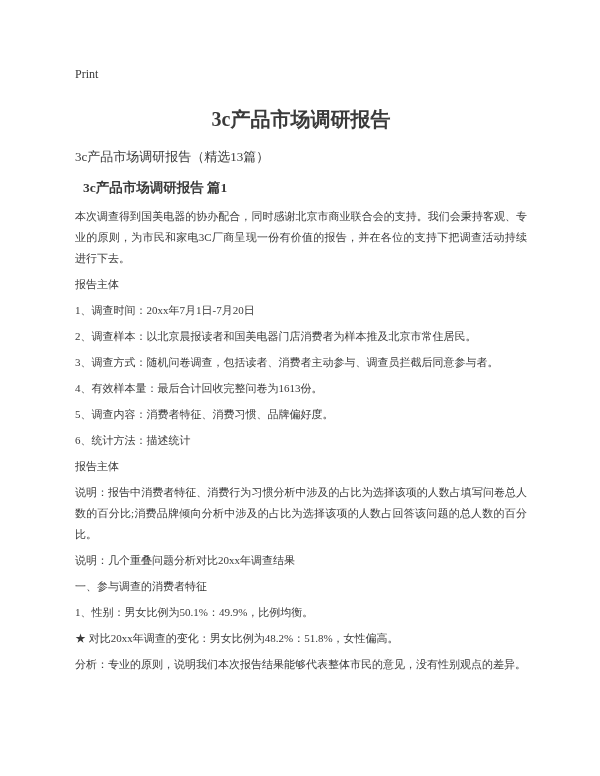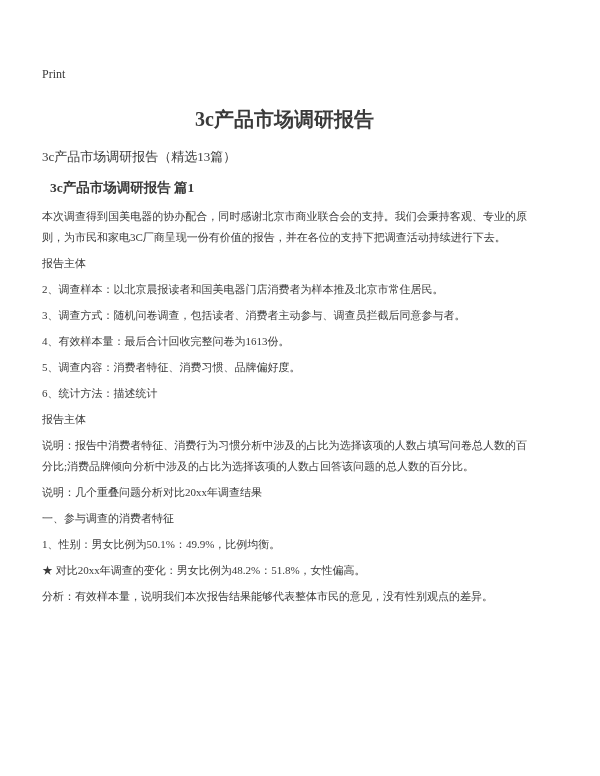--- a/index.html
+++ b/index.html
@@ -9,21 +9,21 @@
     height: 776px;
     background: #ffffff;
     font-family: "Liberation Serif", "DejaVu Serif", sans-serif;
     color: #3a3a3a;
     overflow: hidden;
   }
   .page {
     width: 600px;
     height: 776px;
     background: #ffffff;
-    padding: 64px 73px 0 42px;
+    padding: 64px 73px 0 75px;
   }
   .print-link {
     font-size: 12px;
     color: #3a3a3a;
     display: inline-block;
     margin: 0 0 6px 0;
     cursor: pointer;
     text-decoration: none;
   }
   .doc-title {
@@ -60,27 +60,28 @@
 
   <h1 class="doc-title">3c产品市场调研报告</h1>
 
   <div class="doc-subtitle">3c产品市场调研报告（精选13篇）</div>
 
   <div class="section-heading">3c产品市场调研报告 篇1</div>
 
   <div>
     <p class="body-para">本次调查得到国美电器的协办配合，同时感谢北京市商业联合会的支持。我们会秉持客观、专业的原则，为市民和家电3C厂商呈现一份有价值的报告，并在各位的支持下把调查活动持续进行下去。</p>
     <p class="body-para">报告主体</p>
+    <p class="body-para">1、调查时间：20xx年7月1日-7月20日</p>
     <p class="body-para">2、调查样本：以北京晨报读者和国美电器门店消费者为样本推及北京市常住居民。</p>
     <p class="body-para">3、调查方式：随机问卷调查，包括读者、消费者主动参与、调查员拦截后同意参与者。</p>
     <p class="body-para">4、有效样本量：最后合计回收完整问卷为1613份。</p>
     <p class="body-para">5、调查内容：消费者特征、消费习惯、品牌偏好度。</p>
     <p class="body-para">6、统计方法：描述统计</p>
     <p class="body-para">报告主体</p>
     <p class="body-para">说明：报告中消费者特征、消费行为习惯分析中涉及的占比为选择该项的人数占填写问卷总人数的百分比;消费品牌倾向分析中涉及的占比为选择该项的人数占回答该问题的总人数的百分比。</p>
     <p class="body-para">说明：几个重叠问题分析对比20xx年调查结果</p>
     <p class="body-para">一、参与调查的消费者特征</p>
     <p class="body-para">1、性别：男女比例为50.1%：49.9%，比例均衡。</p>
     <p class="body-para">★ 对比20xx年调查的变化：男女比例为48.2%：51.8%，女性偏高。</p>
-    <p class="body-para">分析：有效样本量，说明我们本次报告结果能够代表整体市民的意见，没有性别观点的差异。</p>
+    <p class="body-para">分析：专业的原则，说明我们本次报告结果能够代表整体市民的意见，没有性别观点的差异。</p>
   </div>
 
 </div>
 
 </body></html>

